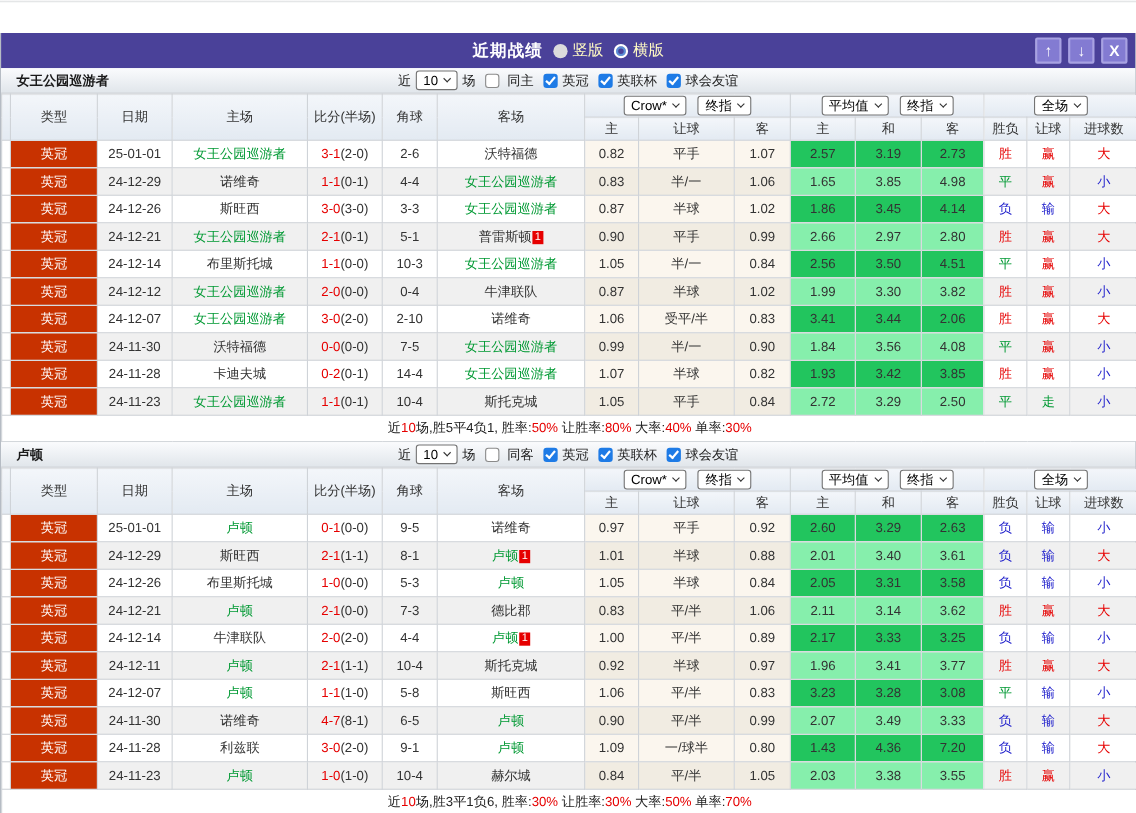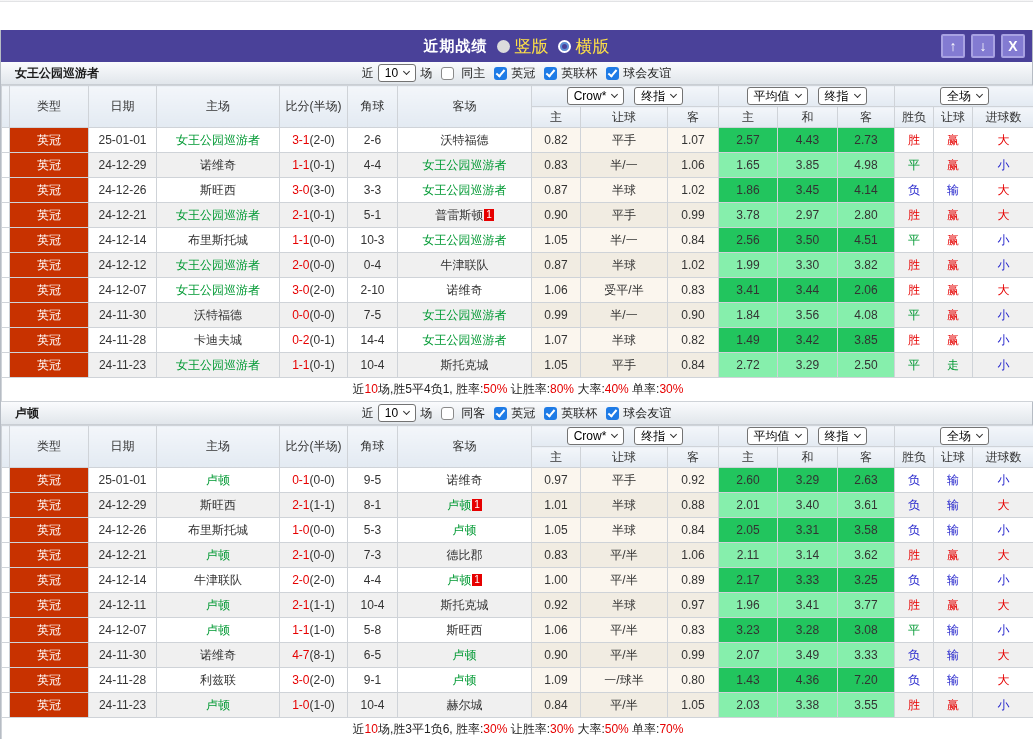--- a/index.html
+++ b/index.html
@@ -15,21 +15,21 @@
   
   .titlebar{height:32px;background:var(--purple);position:relative;
             display:flex;align-items:center;justify-content:center;}
   .title-group{display:flex;align-items:center;gap:9px;}
   .tb-title{font-size:15px;font-weight:bold;color:#fff;letter-spacing:1px;}
   .radio-pair{display:flex;align-items:center;gap:5px;}
   .radio{border-radius:50%;display:inline-block;}
   .radio.filled{width:13px;height:13px;background:#dcdcdc;}
   .radio.ring{width:13px;height:13px;border:2px solid #fff;
               box-shadow:inset 0 0 0 2px #5a8fd6;background:transparent;}
-  .radio-label{color:#fde047;font-size:17px;}
+  .radio-label{color:#fef9c3;font-size:14px;}
   .win-buttons{position:absolute;right:7px;top:4px;display:flex;gap:6px;}
   .wbtn{width:24px;height:24px;background:#837bd2;border:2px solid #a8a2e2;border-radius:2px;
         color:#fff;font-weight:bold;font-size:14px;line-height:18px;text-align:center;
         padding:0;cursor:pointer;font-family:inherit;}
 
   
   .filterbar{height:23px;background:linear-gradient(#fafbfd,#e1e6eb);
              border-bottom:1px solid #c9ced4;position:relative;
              display:flex;align-items:center;}
   .team-title{position:absolute;left:14px;font-weight:bold;color:#1a1a1a;}
@@ -193,21 +193,21 @@
             <td class="type">英冠</td>
             <td>25-01-01</td>
             <td><span class="t-green">女王公园巡游者</span></td>
             <td><span class="score-main">3-1</span><span class="score-half">(2-0)</span></td>
             <td>2-6</td>
             <td><span class="t-black">沃特福德</span></td>
             <td class="hcap">0.82</td>
             <td class="hcap">平手</td>
             <td class="hcap">1.07</td>
             <td class="avg">2.57</td>
-            <td class="avg">4.43</td>
+            <td class="avg">3.19</td>
             <td class="avg">2.73</td>
             <td class="c-red">胜</td>
             <td class="c-red">赢</td>
             <td class="c-red">大</td>
           </tr>
           <tr class="even">
             <td class="edge"></td>
             <td class="type">英冠</td>
             <td>24-12-29</td>
             <td><span class="t-black">诺维奇</span></td>
@@ -246,21 +246,21 @@
             <td class="edge"></td>
             <td class="type">英冠</td>
             <td>24-12-21</td>
             <td><span class="t-green">女王公园巡游者</span></td>
             <td><span class="score-main">2-1</span><span class="score-half">(0-1)</span></td>
             <td>5-1</td>
             <td><span class="t-black">普雷斯顿</span><span class="card">1</span></td>
             <td class="hcap">0.90</td>
             <td class="hcap">平手</td>
             <td class="hcap">0.99</td>
-            <td class="avg">3.78</td>
+            <td class="avg">2.66</td>
             <td class="avg">2.97</td>
             <td class="avg">2.80</td>
             <td class="c-red">胜</td>
             <td class="c-red">赢</td>
             <td class="c-red">大</td>
           </tr>
           <tr class="odd">
             <td class="edge"></td>
             <td class="type">英冠</td>
             <td>24-12-14</td>
@@ -336,21 +336,21 @@
             <td class="edge"></td>
             <td class="type">英冠</td>
             <td>24-11-28</td>
             <td><span class="t-black">卡迪夫城</span></td>
             <td><span class="score-main">0-2</span><span class="score-half">(0-1)</span></td>
             <td>14-4</td>
             <td><span class="t-green">女王公园巡游者</span></td>
             <td class="hcap">1.07</td>
             <td class="hcap">半球</td>
             <td class="hcap">0.82</td>
-            <td class="avg">1.49</td>
+            <td class="avg">1.93</td>
             <td class="avg">3.42</td>
             <td class="avg">3.85</td>
             <td class="c-red">胜</td>
             <td class="c-red">赢</td>
             <td class="c-blue">小</td>
           </tr>
           <tr class="even">
             <td class="edge"></td>
             <td class="type">英冠</td>
             <td>24-11-23</td>

